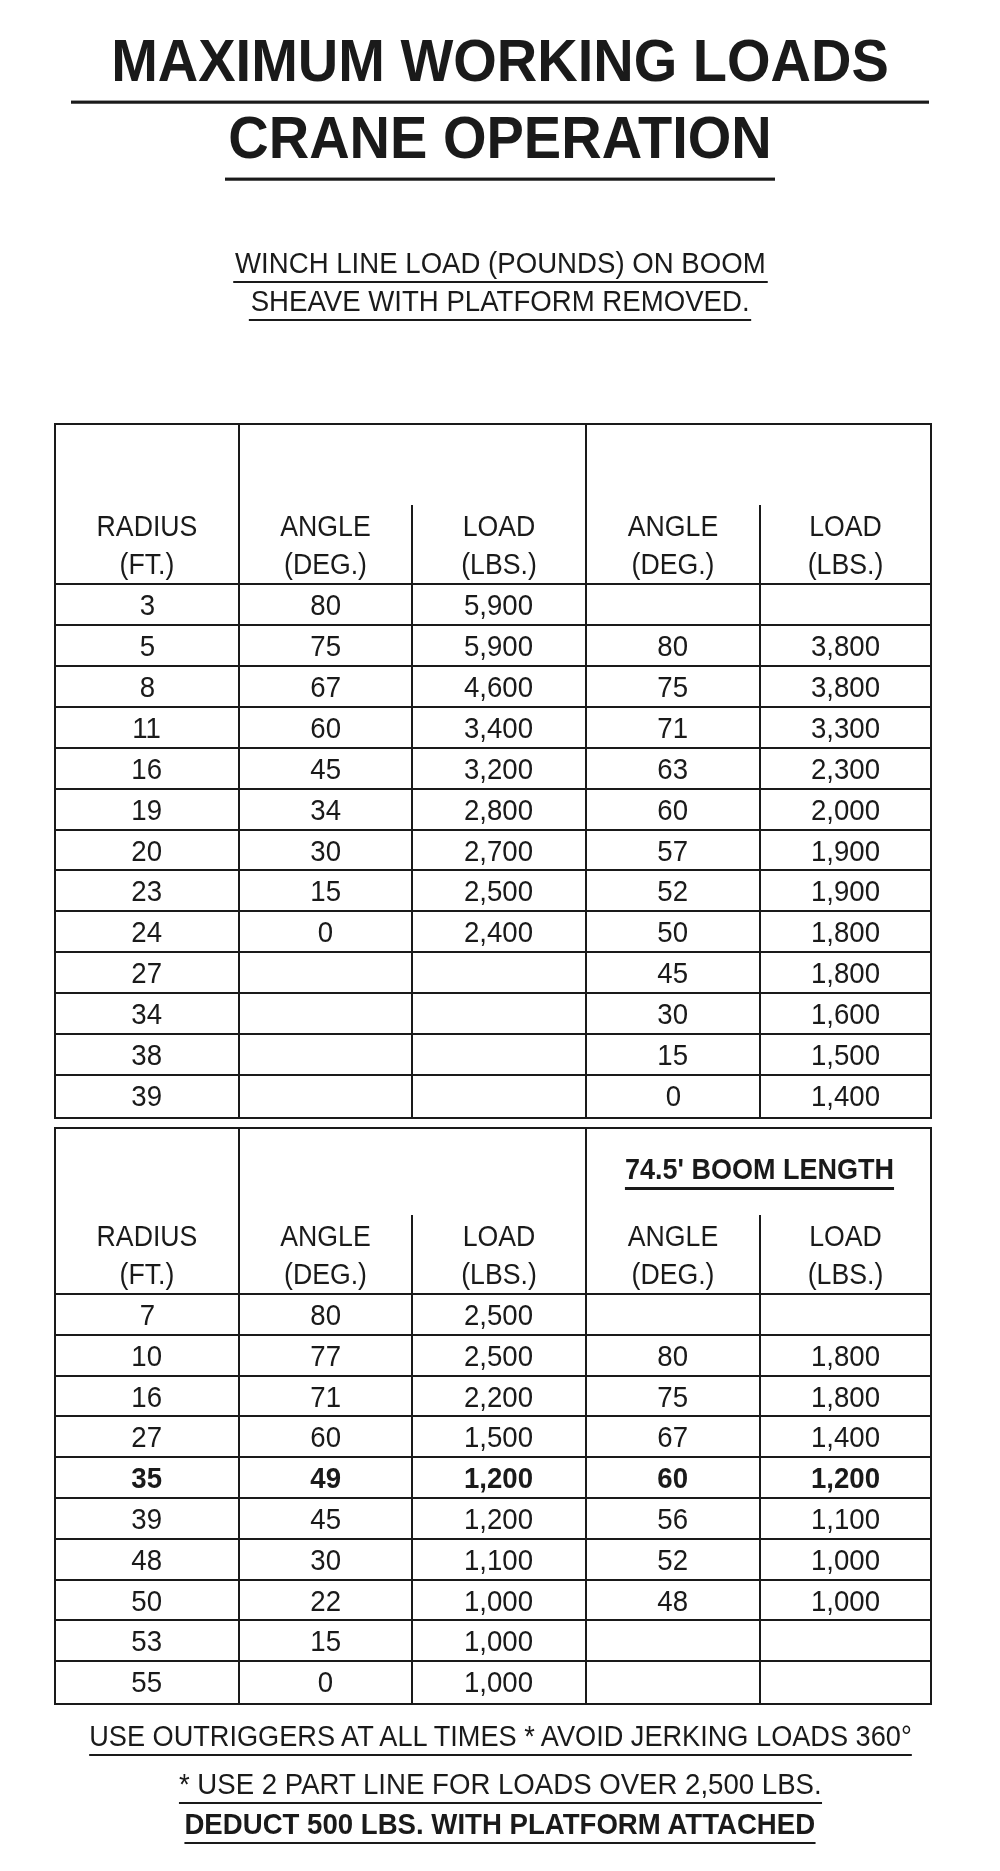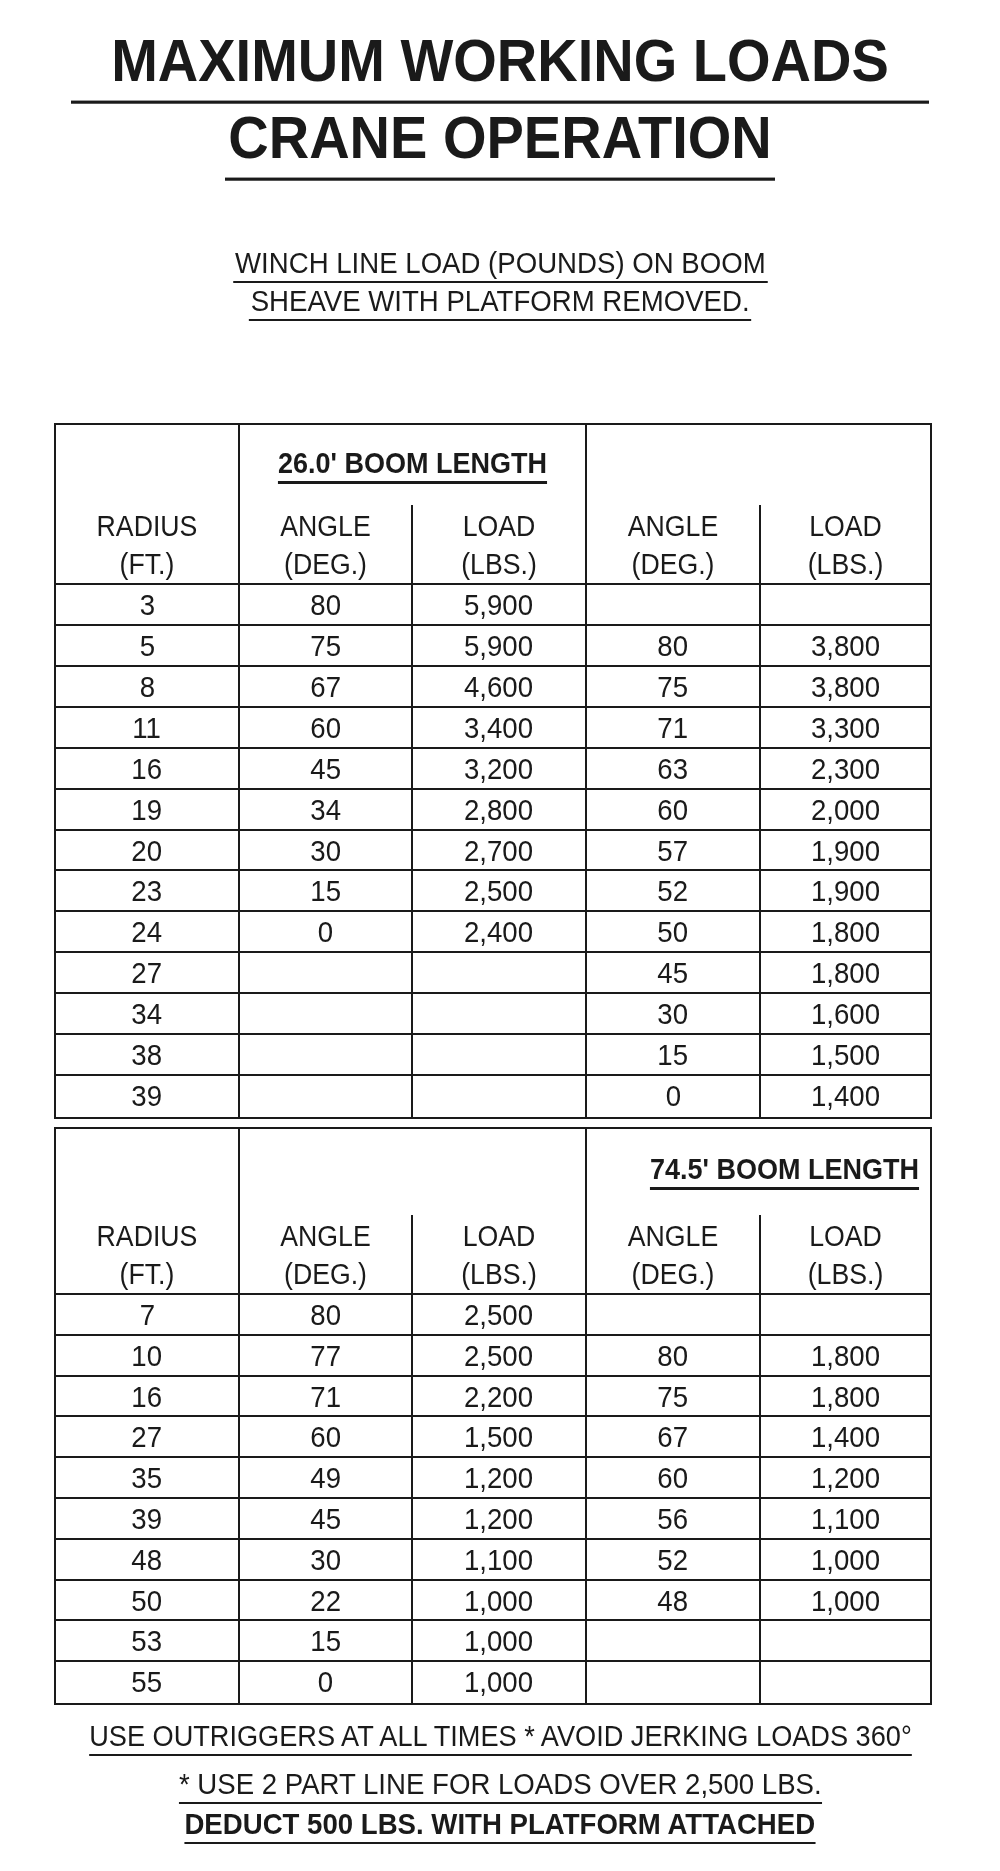--- a/index.html
+++ b/index.html
@@ -43,21 +43,20 @@
 
 <div class="sub s1"><span>WINCH LINE LOAD (POUNDS) ON BOOM</span></div>
 <div class="sub s2"><span>SHEAVE  WITH PLATFORM REMOVED.</span></div>
 
 <div class="tbl tbl1">
   <div class="hdr">
     <div class="vline" style="left:182px;height:160px;"></div>
     <div class="vline" style="left:355px;top:80px;height:80px;"></div>
     <div class="vline" style="left:529px;height:160px;"></div>
     <div class="vline" style="left:703px;top:80px;height:80px;"></div>
-    <div class="boom" style="left:184px;width:345px;"><span>26.0' BOOM LENGTH</span></div>
     <div class="colh" style="left:0;width:182px;">
         <div>RADIUS</div>
         <div>(FT.)</div>
       </div>
     <div class="colh" style="left:184px;width:171px;">
         <div>ANGLE</div>
         <div>(DEG.)</div>
       </div>
     <div class="colh" style="left:357px;width:172px;">
         <div>LOAD</div>
@@ -218,21 +217,21 @@
       </div>
     </div>
 </div>
 
 <div class="tbl tbl2">
   <div class="hdr" style="height:166px;">
     <div class="vline" style="left:182px;height:166px;"></div>
     <div class="vline" style="left:355px;top:86px;height:80px;"></div>
     <div class="vline" style="left:529px;height:166px;"></div>
     <div class="vline" style="left:703px;top:86px;height:80px;"></div>
-    <div class="boom" style="left:531px;width:345px;top:24px;margin-left:25px;"><span>74.5' BOOM LENGTH</span></div>
+    <div class="boom" style="left:531px;width:345px;top:24px;"><span>74.5' BOOM LENGTH</span></div>
     <div class="colh" style="left:0;width:182px;top:88px;">
         <div>RADIUS</div>
         <div>(FT.)</div>
       </div>
     <div class="colh" style="left:184px;width:171px;top:88px;">
         <div>ANGLE</div>
         <div>(DEG.)</div>
       </div>
     <div class="colh" style="left:357px;width:172px;top:88px;">
         <div>LOAD</div>
@@ -285,21 +284,21 @@
         <div class="vline" style="left: 182px; height: 40.8px;"></div>
         <div class="vline" style="left: 355px; height: 40.8px;"></div>
         <div class="vline" style="left: 529px; height: 40.8px;"></div>
         <div class="vline" style="left: 703px; height: 40.8px;"></div>
         <div class="cell" style="left: 0px; width: 182px; line-height: 39.8px; height: 38.8px;"><span>27</span></div>
         <div class="cell" style="left: 184px; width: 171px; line-height: 39.8px; height: 38.8px;"><span>60</span></div>
         <div class="cell" style="left: 357px; width: 172px; line-height: 39.8px; height: 38.8px;"><span>1,500</span></div>
         <div class="cell" style="left: 531px; width: 172px; line-height: 39.8px; height: 38.8px;"><span>67</span></div>
         <div class="cell" style="left: 705px; width: 169px; line-height: 39.8px; height: 38.8px;"><span>1,400</span></div>
       </div>
-      <div class="row" style="top: 163.2px; height: 40.8px;">
+      <div class="row" style="top: 163.2px; height: 40.8px; font-weight: bold;">
         <div class="vline" style="left: 182px; height: 40.8px;"></div>
         <div class="vline" style="left: 355px; height: 40.8px;"></div>
         <div class="vline" style="left: 529px; height: 40.8px;"></div>
         <div class="vline" style="left: 703px; height: 40.8px;"></div>
         <div class="cell" style="left: 0px; width: 182px; line-height: 39.8px; height: 38.8px;"><span>35</span></div>
         <div class="cell" style="left: 184px; width: 171px; line-height: 39.8px; height: 38.8px;"><span>49</span></div>
         <div class="cell" style="left: 357px; width: 172px; line-height: 39.8px; height: 38.8px;"><span>1,200</span></div>
         <div class="cell" style="left: 531px; width: 172px; line-height: 39.8px; height: 38.8px;"><span>60</span></div>
         <div class="cell" style="left: 705px; width: 169px; line-height: 39.8px; height: 38.8px;"><span>1,200</span></div>
       </div>

